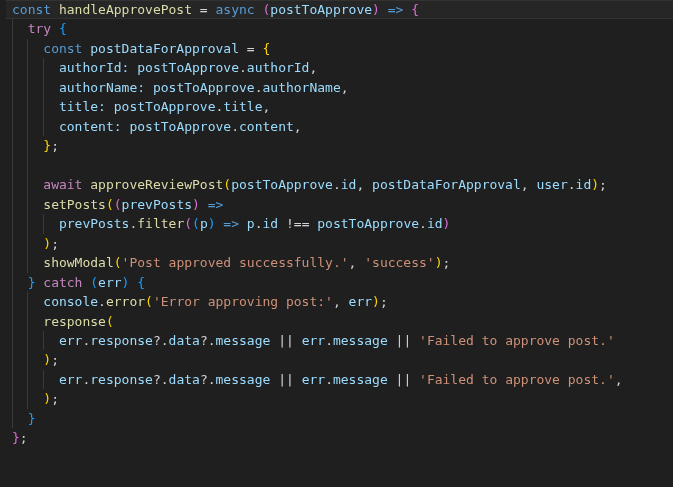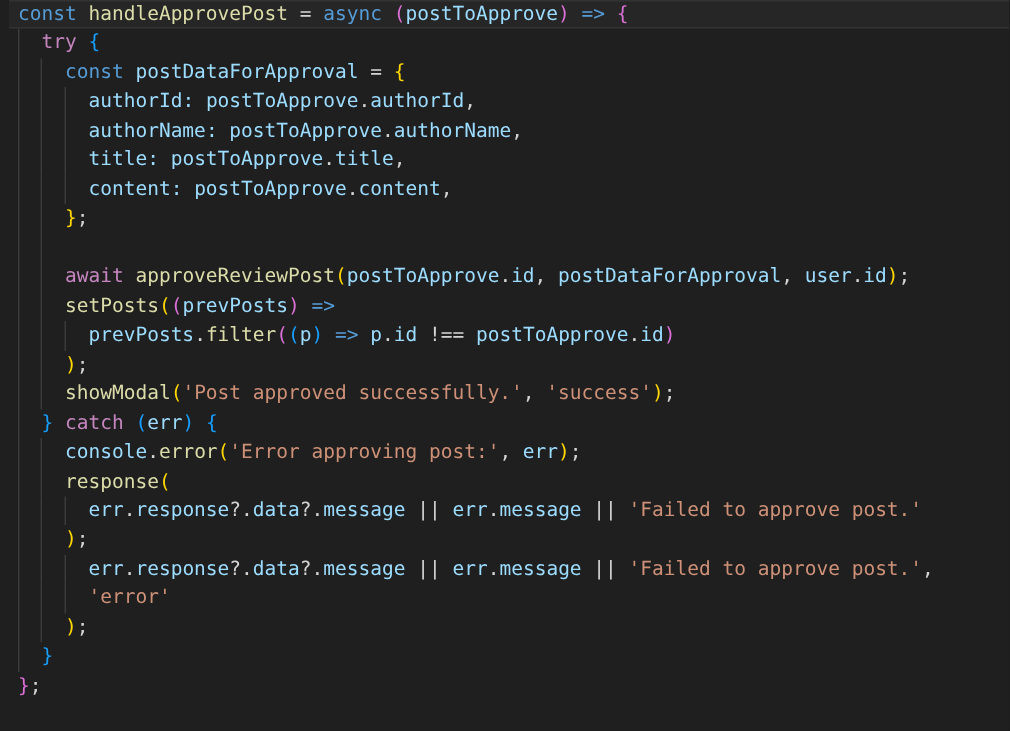--- a/index.html
+++ b/index.html
@@ -54,17 +54,16 @@
     <div class="line"><div class="guide" style="left: 11.5px; background: rgb(58, 58, 58);"></div><div class="guide" style="left: 27.15px; background: rgb(58, 58, 58);"></div><span class="code"><span>    </span><span style="color: rgb(220, 220, 170);">setPosts</span><span style="color: rgb(255, 215, 0);">(</span><span style="color: rgb(218, 112, 214);">(</span><span style="color: rgb(156, 220, 254);">prevPosts</span><span style="color: rgb(218, 112, 214);">)</span><span> </span><span style="color: rgb(86, 156, 214);">=&gt;</span></span></div>
     <div class="line"><div class="guide" style="left: 11.5px; background: rgb(58, 58, 58);"></div><div class="guide" style="left: 27.15px; background: rgb(58, 58, 58);"></div><div class="guide" style="left: 42.8px; background: rgb(58, 58, 58);"></div><span class="code"><span>      </span><span style="color: rgb(156, 220, 254);">prevPosts</span><span style="color: rgb(212, 212, 212);">.</span><span style="color: rgb(220, 220, 170);">filter</span><span style="color: rgb(218, 112, 214);">(</span><span style="color: rgb(23, 159, 255);">(</span><span style="color: rgb(156, 220, 254);">p</span><span style="color: rgb(23, 159, 255);">)</span><span> </span><span style="color: rgb(86, 156, 214);">=&gt;</span><span> </span><span style="color: rgb(156, 220, 254);">p</span><span style="color: rgb(212, 212, 212);">.</span><span style="color: rgb(156, 220, 254);">id</span><span> </span><span style="color: rgb(212, 212, 212);">!==</span><span> </span><span style="color: rgb(156, 220, 254);">postToApprove</span><span style="color: rgb(212, 212, 212);">.</span><span style="color: rgb(156, 220, 254);">id</span><span style="color: rgb(218, 112, 214);">)</span></span></div>
     <div class="line"><div class="guide" style="left: 11.5px; background: rgb(58, 58, 58);"></div><div class="guide" style="left: 27.15px; background: rgb(58, 58, 58);"></div><span class="code"><span>    </span><span style="color: rgb(255, 215, 0);">)</span><span style="color: rgb(212, 212, 212);">;</span></span></div>
     <div class="line"><div class="guide" style="left: 11.5px; background: rgb(58, 58, 58);"></div><div class="guide" style="left: 27.15px; background: rgb(58, 58, 58);"></div><span class="code"><span>    </span><span style="color: rgb(220, 220, 170);">showModal</span><span style="color: rgb(255, 215, 0);">(</span><span style="color: rgb(206, 145, 120);">'Post approved successfully.'</span><span style="color: rgb(212, 212, 212);">, </span><span style="color: rgb(206, 145, 120);">'success'</span><span style="color: rgb(255, 215, 0);">)</span><span style="color: rgb(212, 212, 212);">;</span></span></div>
     <div class="line"><div class="guide" style="left: 11.5px; background: rgb(58, 58, 58);"></div><span class="code"><span>  </span><span style="color: rgb(23, 159, 255);">}</span><span> </span><span style="color: rgb(197, 134, 192);">catch</span><span> </span><span style="color: rgb(23, 159, 255);">(</span><span style="color: rgb(156, 220, 254);">err</span><span style="color: rgb(23, 159, 255);">)</span><span> </span><span style="color: rgb(23, 159, 255);">{</span></span></div>
     <div class="line"><div class="guide" style="left: 11.5px; background: rgb(58, 58, 58);"></div><div class="guide" style="left: 27.15px; background: rgb(58, 58, 58);"></div><span class="code"><span>    </span><span style="color: rgb(156, 220, 254);">console</span><span style="color: rgb(212, 212, 212);">.</span><span style="color: rgb(220, 220, 170);">error</span><span style="color: rgb(255, 215, 0);">(</span><span style="color: rgb(206, 145, 120);">'Error approving post:'</span><span style="color: rgb(212, 212, 212);">, </span><span style="color: rgb(156, 220, 254);">err</span><span style="color: rgb(255, 215, 0);">)</span><span style="color: rgb(212, 212, 212);">;</span></span></div>
     <div class="line"><div class="guide" style="left: 11.5px; background: rgb(58, 58, 58);"></div><div class="guide" style="left: 27.15px; background: rgb(58, 58, 58);"></div><span class="code"><span>    </span><span style="color: rgb(220, 220, 170);">response</span><span style="color: rgb(255, 215, 0);">(</span></span></div>
     <div class="line"><div class="guide" style="left: 11.5px; background: rgb(58, 58, 58);"></div><div class="guide" style="left: 27.15px; background: rgb(58, 58, 58);"></div><div class="guide" style="left: 42.8px; background: rgb(58, 58, 58);"></div><span class="code"><span>      </span><span style="color: rgb(156, 220, 254);">err</span><span style="color: rgb(212, 212, 212);">.</span><span style="color: rgb(156, 220, 254);">response</span><span style="color: rgb(212, 212, 212);">?.</span><span style="color: rgb(156, 220, 254);">data</span><span style="color: rgb(212, 212, 212);">?.</span><span style="color: rgb(156, 220, 254);">message</span><span style="color: rgb(212, 212, 212);"> || </span><span style="color: rgb(156, 220, 254);">err</span><span style="color: rgb(212, 212, 212);">.</span><span style="color: rgb(156, 220, 254);">message</span><span style="color: rgb(212, 212, 212);"> || </span><span style="color: rgb(206, 145, 120);">'Failed to approve post.'</span></span></div>
     <div class="line"><div class="guide" style="left: 11.5px; background: rgb(58, 58, 58);"></div><div class="guide" style="left: 27.15px; background: rgb(58, 58, 58);"></div><span class="code"><span>    </span><span style="color: rgb(255, 215, 0);">)</span><span style="color: rgb(212, 212, 212);">;</span></span></div>
     <div class="line"><div class="guide" style="left: 11.5px; background: rgb(58, 58, 58);"></div><div class="guide" style="left: 27.15px; background: rgb(58, 58, 58);"></div><div class="guide" style="left: 42.8px; background: rgb(58, 58, 58);"></div><span class="code"><span>      </span><span style="color: rgb(156, 220, 254);">err</span><span style="color: rgb(212, 212, 212);">.</span><span style="color: rgb(156, 220, 254);">response</span><span style="color: rgb(212, 212, 212);">?.</span><span style="color: rgb(156, 220, 254);">data</span><span style="color: rgb(212, 212, 212);">?.</span><span style="color: rgb(156, 220, 254);">message</span><span style="color: rgb(212, 212, 212);"> || </span><span style="color: rgb(156, 220, 254);">err</span><span style="color: rgb(212, 212, 212);">.</span><span style="color: rgb(156, 220, 254);">message</span><span style="color: rgb(212, 212, 212);"> || </span><span style="color: rgb(206, 145, 120);">'Failed to approve post.'</span><span style="color: rgb(212, 212, 212);">,</span></span></div>
-    <div class="line"><div class="guide" style="left: 11.5px; background: rgb(58, 58, 58);"></div><div class="guide" style="left: 27.15px; background: rgb(58, 58, 58);"></div><div class="guide" style="left: 42.8px; background: rgb(58, 58, 58);"></div><span class="code"><span>      </span><span style="color: rgb(206, 145, 120);">'error'</span></span></div>
     <div class="line"><div class="guide" style="left: 11.5px; background: rgb(58, 58, 58);"></div><div class="guide" style="left: 27.15px; background: rgb(58, 58, 58);"></div><span class="code"><span>    </span><span style="color: rgb(255, 215, 0);">)</span><span style="color: rgb(212, 212, 212);">;</span></span></div>
     <div class="line"><div class="guide" style="left: 11.5px; background: rgb(58, 58, 58);"></div><span class="code"><span>  </span><span style="color: rgb(23, 159, 255);">}</span></span></div>
     <div class="line"><span class="code"><span style="color: rgb(218, 112, 214);">}</span><span style="color: rgb(212, 212, 212);">;</span></span></div>
   </div>
 
 </body></html>

